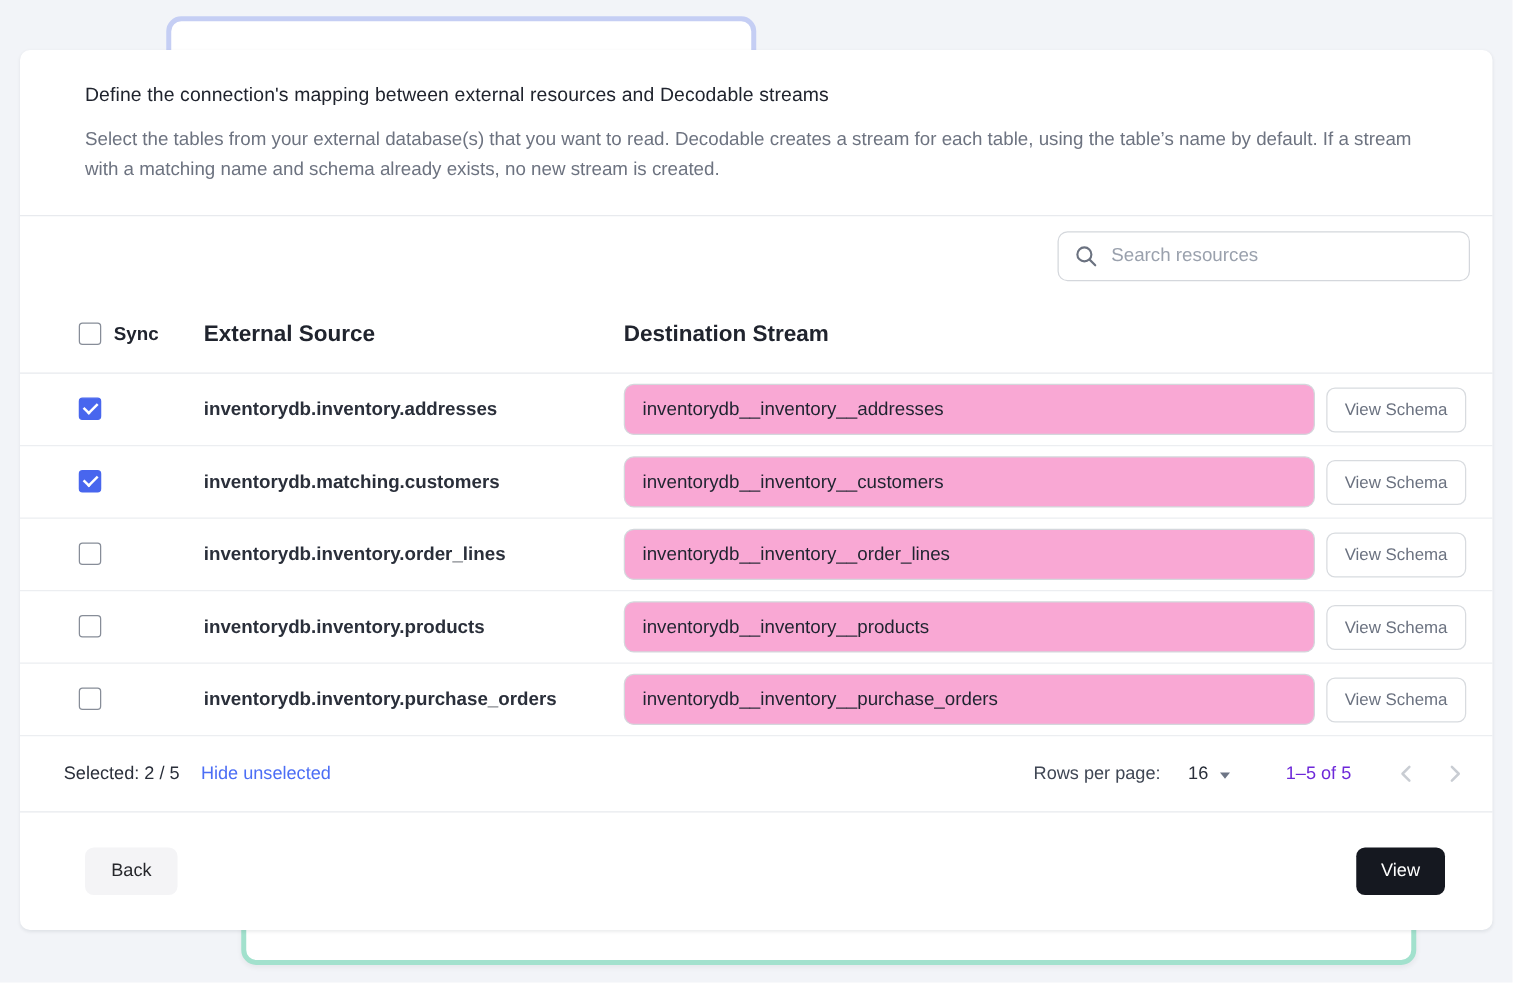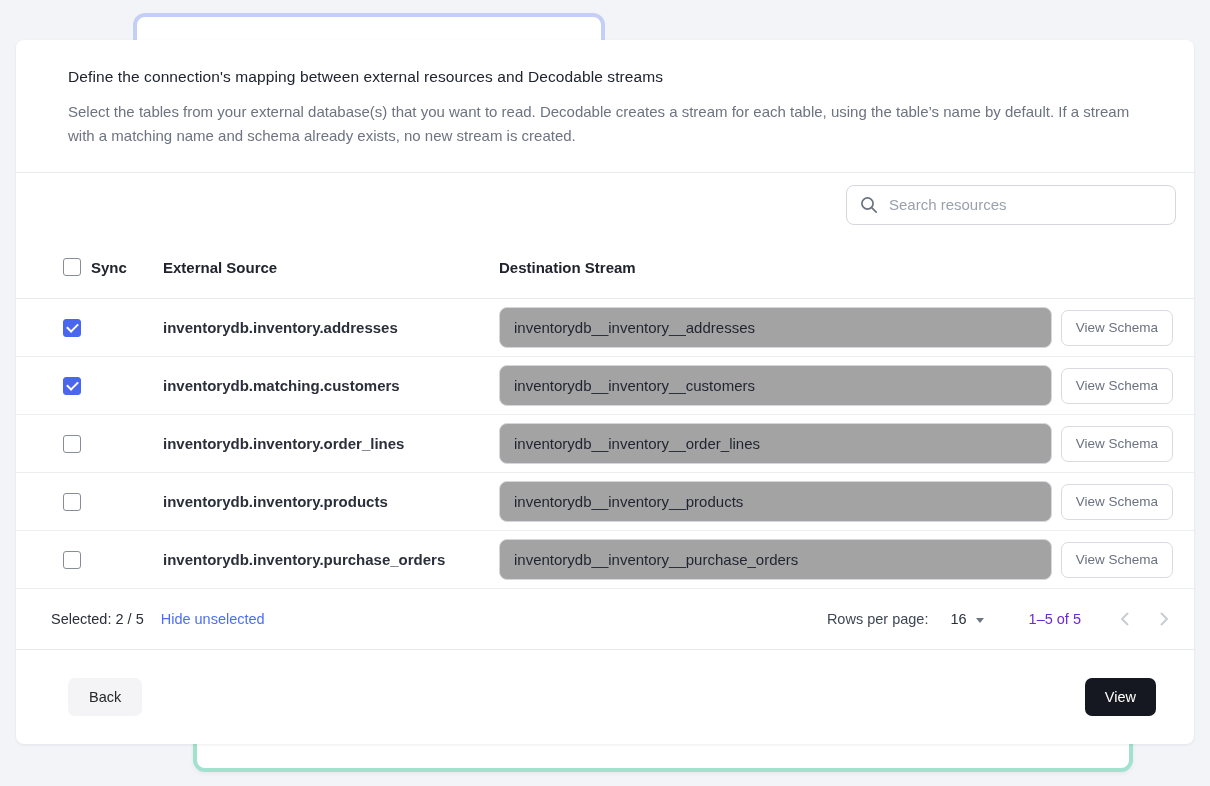--- a/index.html
+++ b/index.html
@@ -21,31 +21,31 @@
   .divider { height:1px; background:#e8eaee; }
 
   .search-row { height:63px; display:flex; align-items:center; justify-content:flex-end; padding-right:18px; }
   .search-box { position:relative; width:330px; height:40px; }
   .search-box input { width:100%; height:100%; border:1px solid #d4d7dc; border-radius:8px; padding:0 12px 0 42px; font-size:15px; color:#2a2f3a; outline:none; font-family:inherit; }
   .search-box input::placeholder { color:#9aa1ad; }
   .search-icon { position:absolute; left:14px; top:11px; width:18px; height:18px; pointer-events:none; }
 
   .thead { height:63px; display:grid; grid-template-columns:100px 336px 553px 1fr; align-items:center; padding-left:47px; border-bottom:1px solid #e8eaee; }
   .thead .col-sync { display:flex; align-items:center; gap:10px; font-weight:700; font-size:15px; color:#20242e; }
-  .thead .col-label { font-weight:700; font-size:15px; color:#20242e; }
+  .thead .col-label { font-weight:700; font-size:18px; color:#20242e; }
 
   .trow { height:58px; display:grid; grid-template-columns:100px 336px 553px 1fr; align-items:center; padding-left:47px; border-bottom:1px solid #eceef1; }
   .trow:last-of-type { border-bottom:1px solid #e8eaee; }
   .src { font-size:15px; color:#2a2f3a;font-weight:bold; }
 
   input.cb { appearance:none; -webkit-appearance:none; width:18px; height:18px; border:1.5px solid #878d98; border-radius:3px; background:#fff; cursor:pointer; display:inline-block; vertical-align:middle; }
   input.cb:checked { background:#4866ee; border-color:#4866ee; }
   input.cb:checked::after { content:""; display:block; width:5px; height:9px; border:solid #fff; border-width:0 2px 2px 0; transform:rotate(45deg); margin:1px 0 0 5px; }
 
-  .dest-input { width:553px; height:41px; border:1px solid #d4d7dc; border-radius:8px; padding:0 14px; font-size:15px; color:#1f2430; outline:none; font-family:inherit; background:#a3a3a3; }
+  .dest-input { width:553px; height:41px; border:1px solid #d4d7dc; border-radius:8px; padding:0 14px; font-size:15px; color:#1f2430; outline:none; font-family:inherit; background:#f9a8d4; }
 
   .btn-cell { display:flex; justify-content:flex-end; padding-right:21px; }
   .view-schema { height:36px; padding:0 14px; background:#fff; border:1px solid #d8dbdf; border-radius:7px; font-size:13.5px; color:#6b7280; cursor:pointer; font-family:inherit; }
 
   .tfoot { height:61px; display:flex; align-items:center; justify-content:space-between; padding:0 17px 0 35px; border-bottom:1px solid #e8eaee; }
   .tfoot-left { display:flex; align-items:center; gap:17px; font-size:14.5px; }
   .selected-count { color:#2a2f3a; }
   .hide-link { color:#4c6ef5; cursor:pointer; text-decoration:none; font-size:14.5px; }
   .tfoot-right { display:flex; align-items:center; font-size:14.5px; color:#3f4654; }
   .rpp-label { margin-right:22px; }

